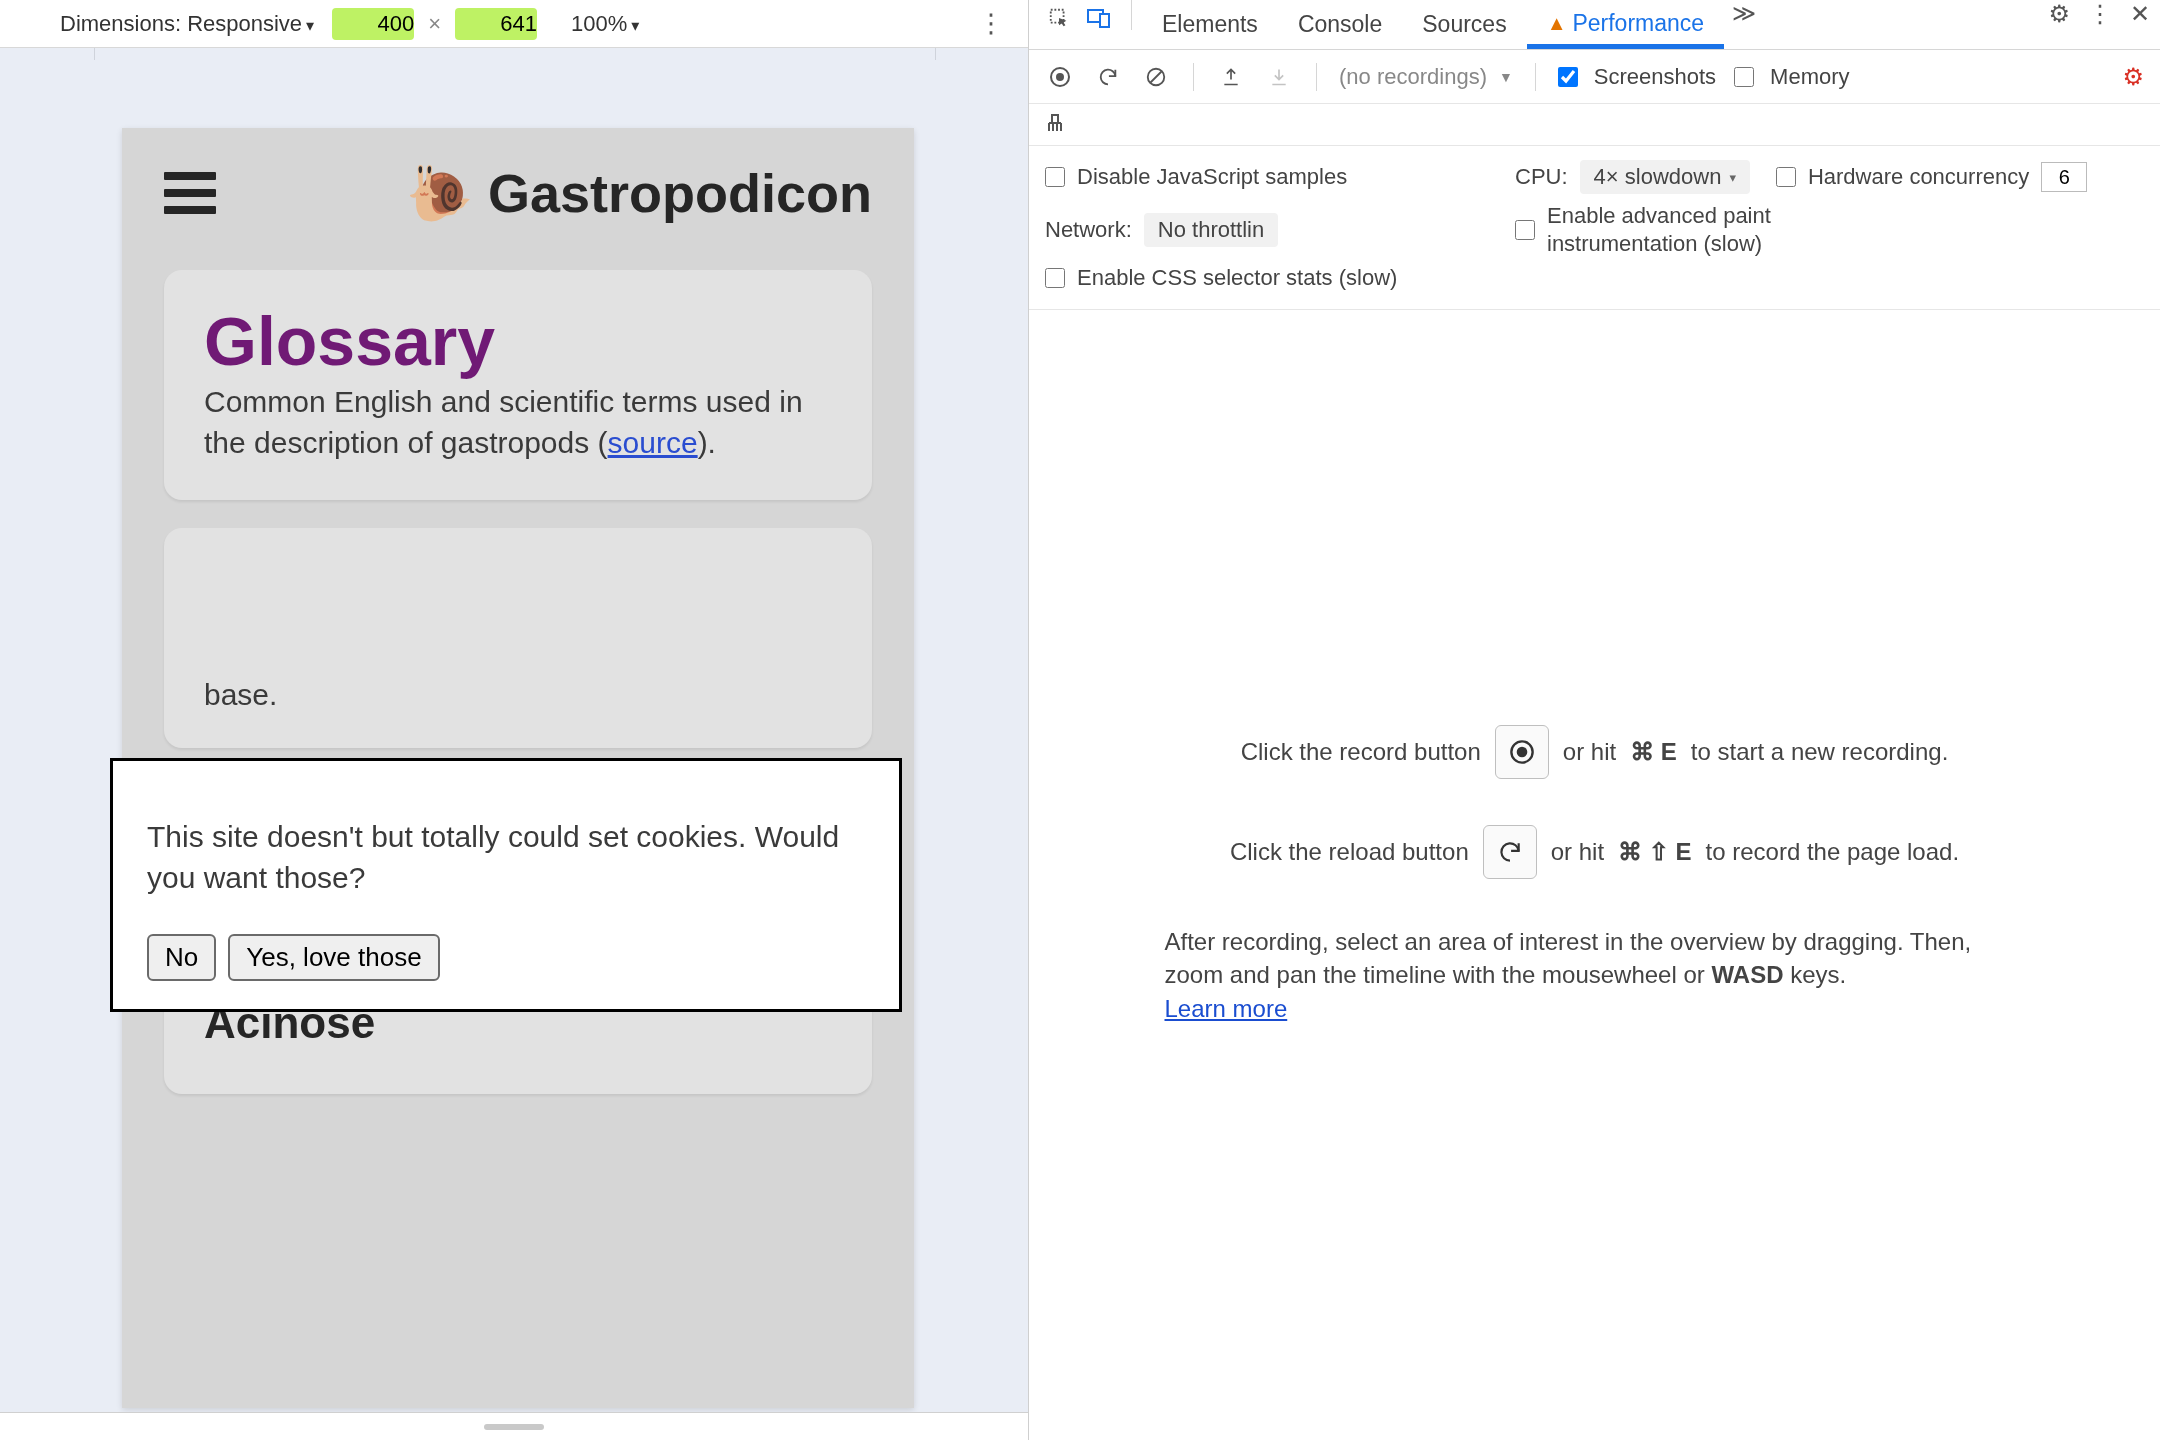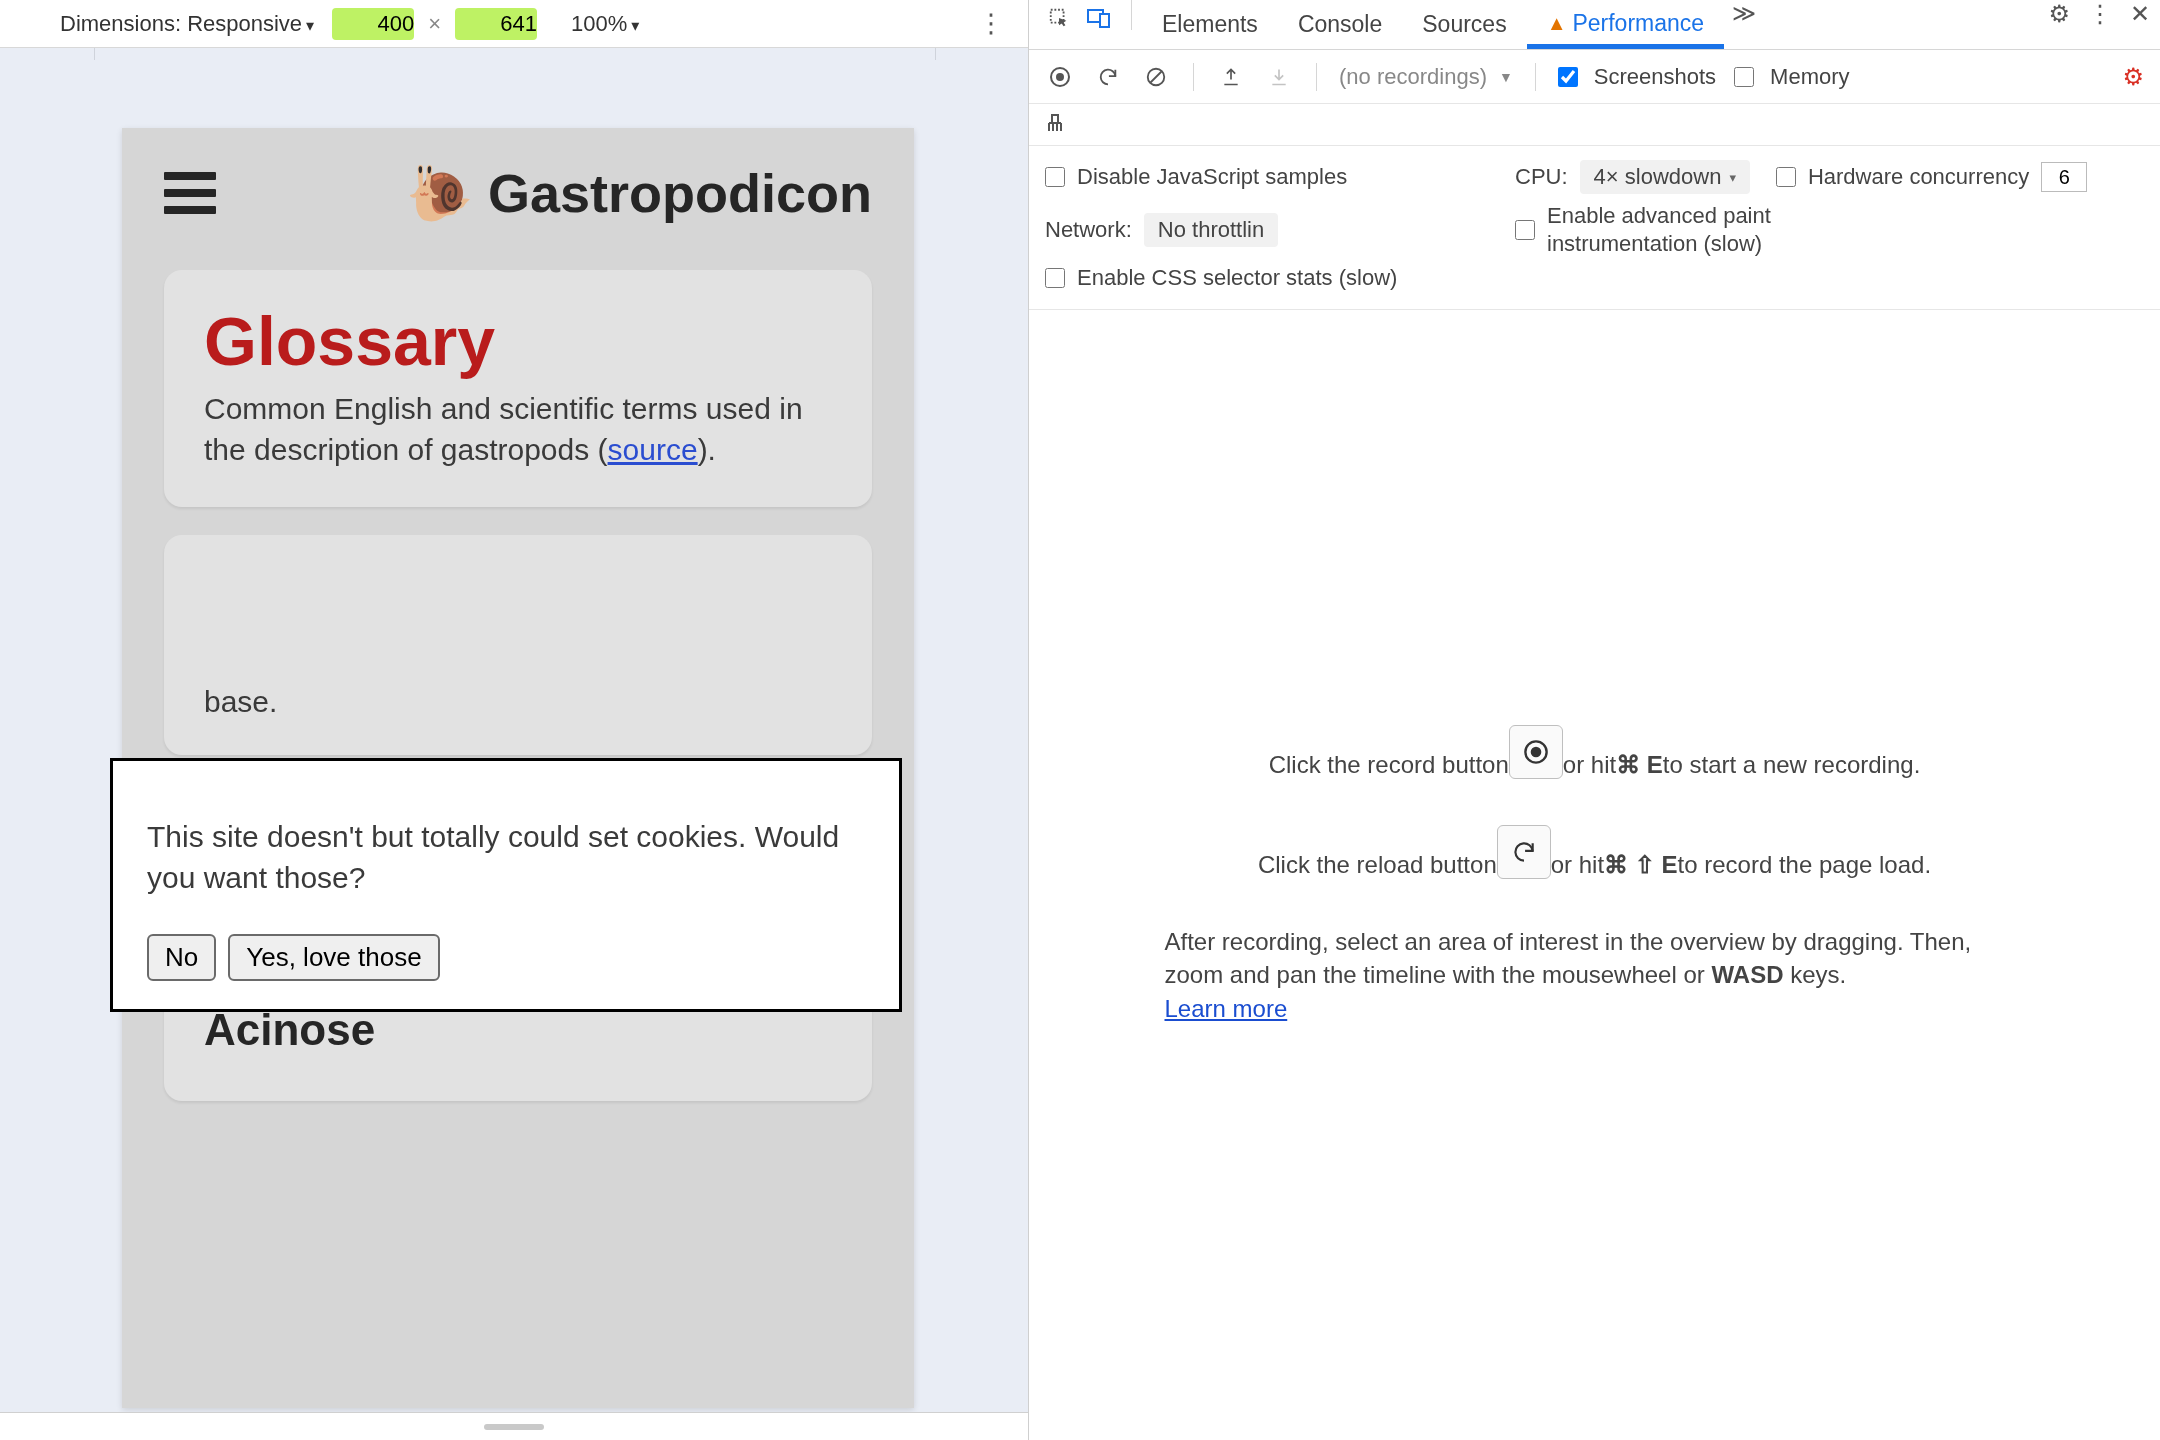--- a/index.html
+++ b/index.html
@@ -115,22 +115,22 @@
   .card {
     background: #e2e2e2;
     border-radius: 18px;
     padding: 32px 40px 36px;
     margin-top: 28px;
     box-shadow: 0 2px 3px rgba(0,0,0,.08);
   }
   .card h1 {
     font-size: 68px;
     font-weight: 800;
-    color: #b91c1c;
-    margin-bottom: 8px;
+    color: #701a75;
+    margin-bottom: 1px;
   }
   .card h2 {
     font-size: 44px;
     font-weight: 800;
     color: #262626;
     margin-bottom: 10px;
   }
   .card p.lead {
     font-size: 30px;
     color: #3a3a3a;
@@ -328,21 +328,21 @@
     flex:1;
     display:flex;
     flex-direction:column;
     align-items:center;
     justify-content:center;
     padding: 0 80px;
     gap: 46px;
     font-size: 24px;
     color:#444;
   }
-  .pf-line { display:flex; align-items:flex-end; flex-wrap:wrap; justify-content:center;}
+  .pf-line { display:flex; align-items:center; gap:14px; flex-wrap:wrap; justify-content:center;}
   .pf-body .bigbtn {
     width:54px;height:54px;
     border:1px solid #bfbfbf;
     border-radius:6px;
     display:flex;align-items:center;justify-content:center;
     font-size:26px;
     background:#fafafa;
   }
   .pf-body strong { font-weight:700; }
   .pf-body a { color:#1a4dd0; text-decoration:underline; }

